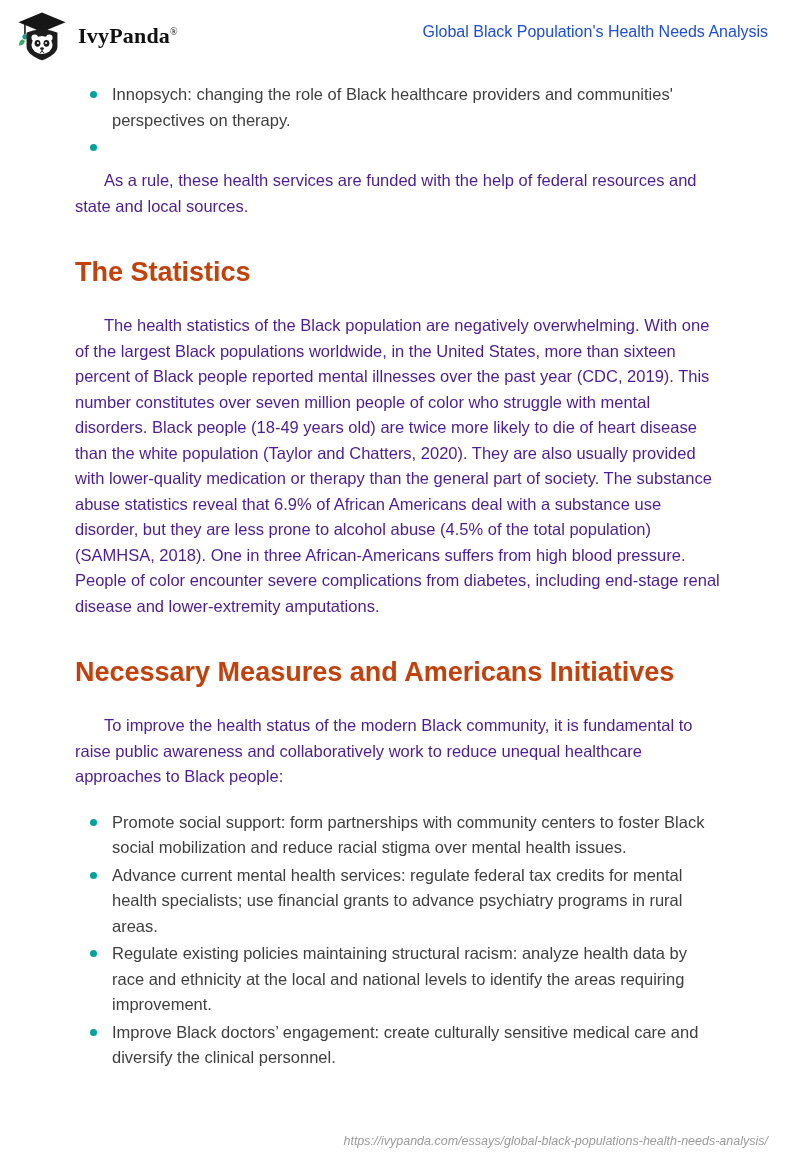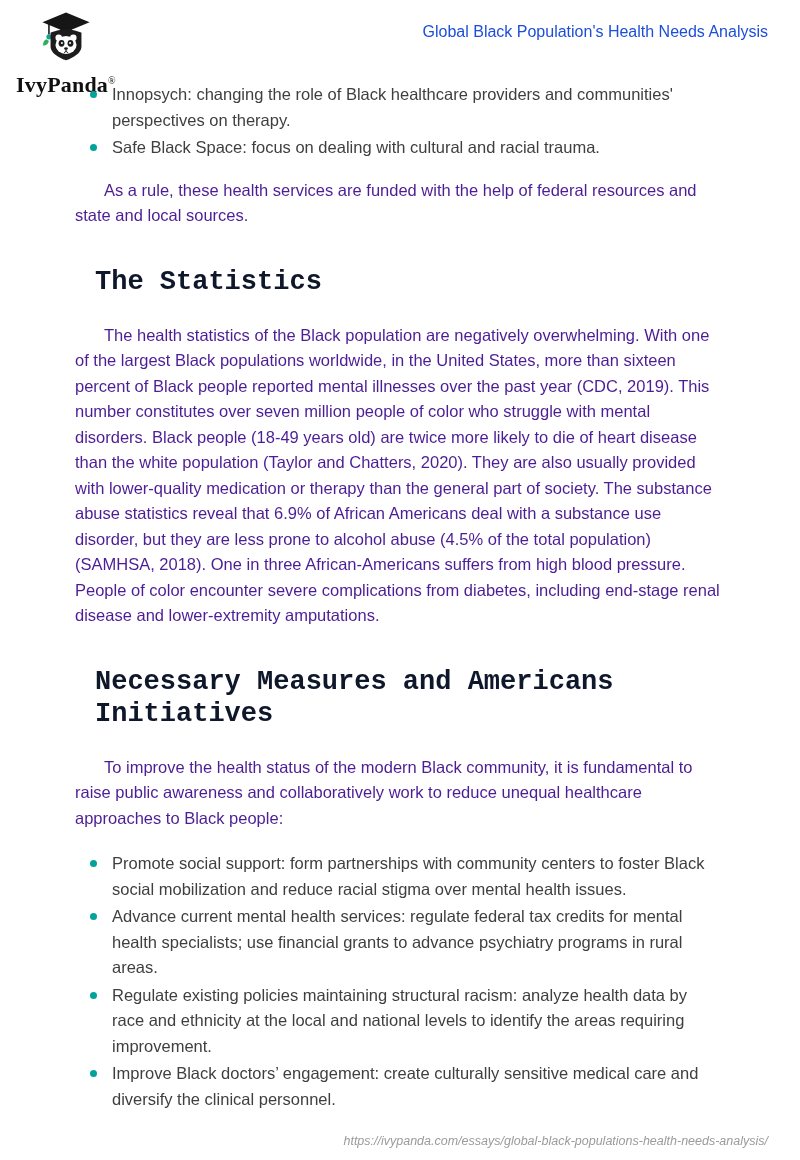--- a/index.html
+++ b/index.html
@@ -12,40 +12,39 @@
     overflow:hidden;
   }
   .page { width:800px; height:1160px; position:relative; }
 
   
   .header {
     display:flex; justify-content:space-between; align-items:flex-start;
     padding:10px 32px 0 16px;
     height:62px;
   }
-  .brand { display:flex; align-items:center; gap:10px;flex-direction:column; }
+  .brand { display:flex; align-items:center; gap:10px; }
   .logo { width:52px; height:52px; flex:none; }
   .brand-name {
     font-family:"Liberation Serif", serif;
     font-weight:bold; font-size:22px; color:#101010; letter-spacing:0.2px;
   }
   .brand-name sup { font-size:10px; font-weight:normal; }
   .doc-title { font-size:16px; color:#1d4ed8; margin-top:13px; }
 
   
   .content { padding:14px 80px 0 75px; }
   .para {
     font-size:16.5px; line-height:25.5px; color:#4c1d95;
     text-indent:29px;
   }
   h2.section-heading {
-    font-size:27px; line-height:32px; font-weight:bold; color:#0f172a;
+    font-size:27px; line-height:32px; font-weight:bold; color:#c2410c;
     margin-top:37px; margin-bottom:25px;
-    font-family:Liberation Mono, monospace;
-    margin-left:20px;
+    font-family:Liberation Sans, sans-serif;
   }
   .bullet-list { list-style:none; }
   .bullet-item { display:flex; align-items:flex-start; margin-bottom:2px; }
   .bullet-marker {
     flex:none; width:37px; padding-left:15px; padding-top:9px;
   }
   .bullet-dot {
     display:block; width:7px; height:7px; border-radius:50%;
     background:#00a39b;
   }
@@ -100,21 +99,20 @@
       <li class="bullet-item">
         <span class="bullet-marker">
             <span class="bullet-dot"></span>
           </span>
         <span class="bullet-text">Innopsych: changing the role of Black healthcare providers and communities' perspectives on therapy.</span>
       </li>
       <li class="bullet-item">
         <span class="bullet-marker">
             <span class="bullet-dot"></span>
           </span>
-        <span class="bullet-text">Safe Black Space: focus on dealing with cultural and racial trauma.</span>
       </li>
     </ul>
 
     <p class="para">As a rule, these health services are funded with the help of federal resources and state and local sources.</p>
 
     <h2 class="section-heading">The Statistics</h2>
     <p class="para">The health statistics of the Black population are negatively overwhelming. With one of the largest Black populations worldwide, in the United States, more than sixteen percent of Black people reported mental illnesses over the past year (CDC, 2019). This number constitutes over seven million people of color who struggle with mental disorders. Black people (18-49 years old) are twice more likely to die of heart disease than the white population (Taylor and Chatters, 2020). They are also usually provided with lower-quality medication or therapy than the general part of society. The substance abuse statistics reveal that 6.9% of African Americans deal with a substance use disorder, but they are less prone to alcohol abuse (4.5% of the total population) (SAMHSA, 2018). One in three African-Americans suffers from high blood pressure. People of color encounter severe complications from diabetes, including end-stage renal disease and lower-extremity amputations.</p>
 
     <h2 class="section-heading">Necessary Measures and Americans Initiatives</h2>
     <p class="para">To improve the health status of the modern Black community, it is fundamental to raise public awareness and collaboratively work to reduce unequal healthcare approaches to Black people:</p>

